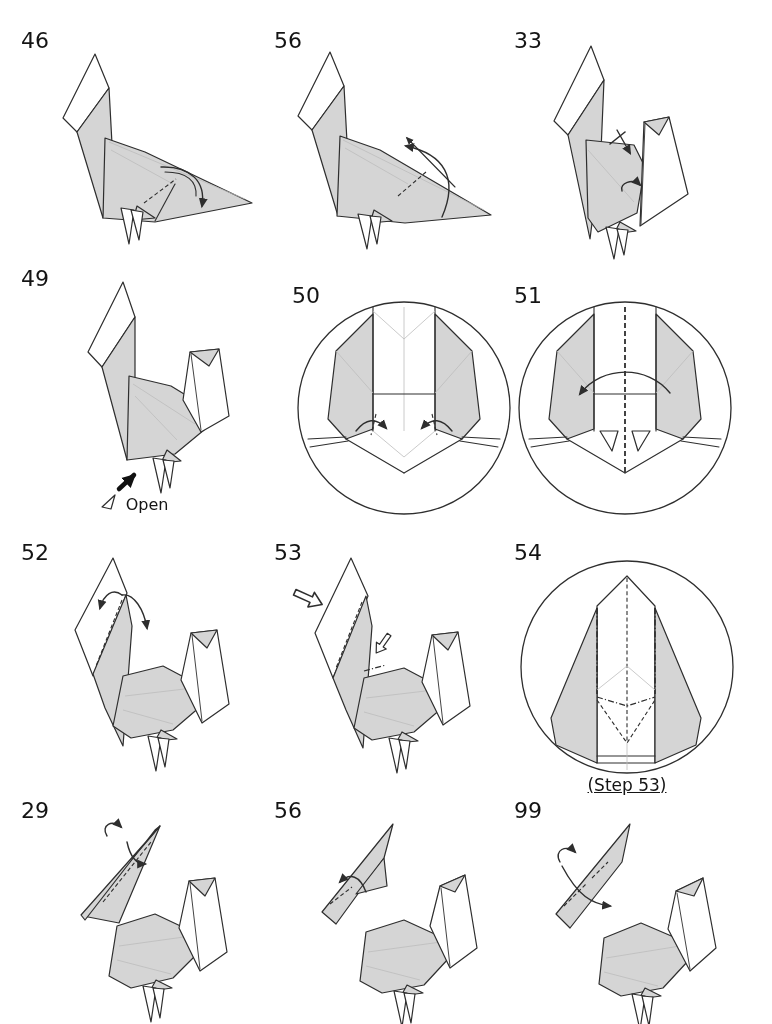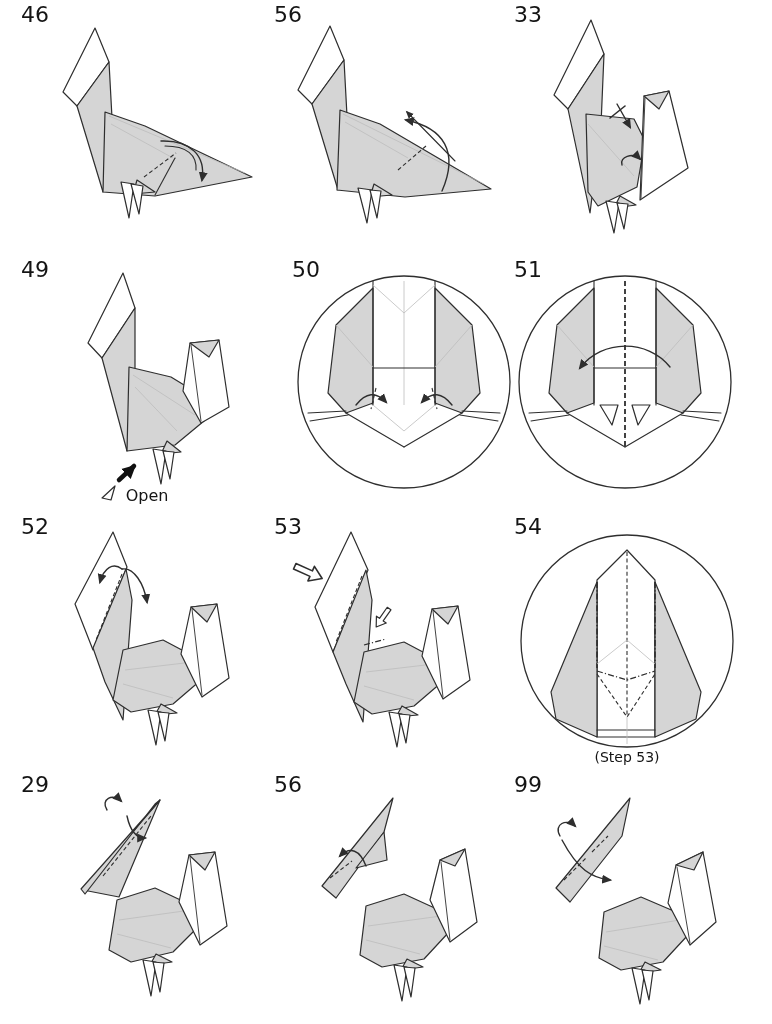--- a/index.html
+++ b/index.html
@@ -1,25 +1,25 @@
 <!DOCTYPE html>
 <html><head>
 <meta charset="utf-8">
 <style>
   html,body{margin:0;padding:0;}
   body{
     width:772px;height:1024px;background:#ffffff;position:relative;
     font-family:"DejaVu Sans","Liberation Sans",sans-serif;color:#1a1a1a;
     overflow:hidden;
   }
-  .panel{position:absolute;width:252px;height:254px;}
+  .panel{position:absolute;width:252px;height:254px;margin-top:26px;}
   .num{position:absolute;left:16px;top:2px;font-size:22px;line-height:1.2;color:#141414;}
   .caption{position:absolute;color:#141414;text-align:center;}
   .cap-open{left:96px;top:231px;width:92px;font-size:16px;}
-  .cap-step53{left:67px;top:237px;width:124px;font-size:14px;}
+  .cap-step53{left:67px;top:237px;width:124px;font-size:17px;text-decoration:underline;}
   svg.fig{position:absolute;left:0;top:0;}
   .pg{fill:#d5d5d5;stroke:#2e2e2e;stroke-width:1.2;stroke-linejoin:round;}
   .pw{fill:#ffffff;stroke:#2e2e2e;stroke-width:1.2;stroke-linejoin:round;}
   .ln{stroke:#2e2e2e;stroke-width:1.1;fill:none;stroke-linecap:round;stroke-linejoin:round;}
   .lt{stroke:#bcbcbc;stroke-width:0.8;fill:none;}
   .dash{stroke:#2e2e2e;stroke-width:1.1;fill:none;stroke-dasharray:4 2.6;stroke-linecap:butt;}
   .dashdot{stroke:#2e2e2e;stroke-width:1.2;fill:none;stroke-dasharray:6 2.2 1.2 2.2;}
   .arr{stroke:#2e2e2e;stroke-width:1.4;fill:none;stroke-linecap:round;}
   .arrthin{stroke:#2e2e2e;stroke-width:1.1;fill:none;stroke-linecap:round;}
   .holo{fill:#ffffff;stroke:#2e2e2e;stroke-width:1.6;stroke-linejoin:round;}
@@ -115,21 +115,21 @@
       <path class="arr" d="M119,104 L132,127" marker-end="url(#ah)"></path>
       <line class="ln" x1="112" y1="118" x2="127" y2="106" style="stroke-width:1.6"></line>
     </g>
     <g>
       <path class="arr" d="M124,165 C121,157 135,152 142,159" marker-end="url(#ah)"></path>
     </g>
   </svg>
   <span class="num">33</span>
 </div>
 
-<div class="panel" style="left:5px;top:255px">
+<div class="panel" style="left:5px;top:238px">
   <svg class="fig" width="252" height="254" viewBox="0 0 252 254">
     <g>
       <polygon class="pw" points="118,18 83,88 97,103 130,53"></polygon>
       <polygon class="pg" points="130,53 97,103 122,196 130,120"></polygon>
     </g>
     <g>
       <polygon class="pg" points="124,112 166,122 197,141 199,166 170,190 122,196"></polygon>
       <line class="lt" x1="128" y1="120" x2="190" y2="160"></line>
       <line class="lt" x1="130" y1="132" x2="172" y2="176"></line>
     </g>

